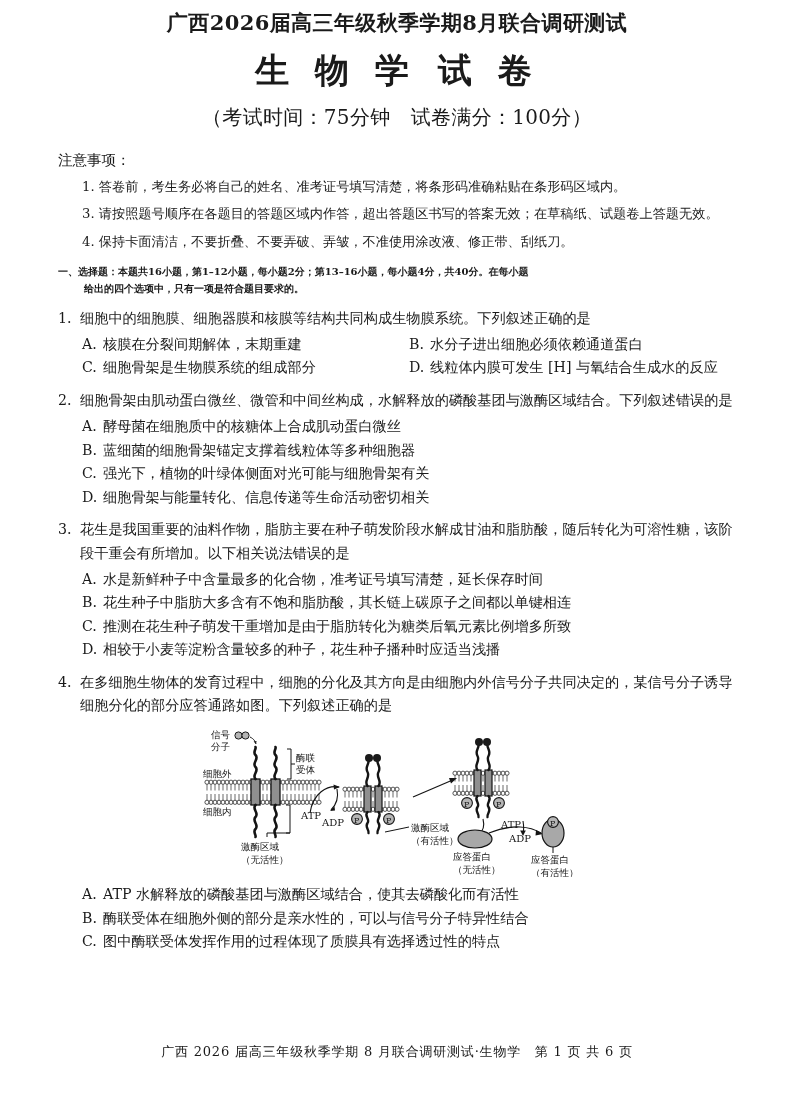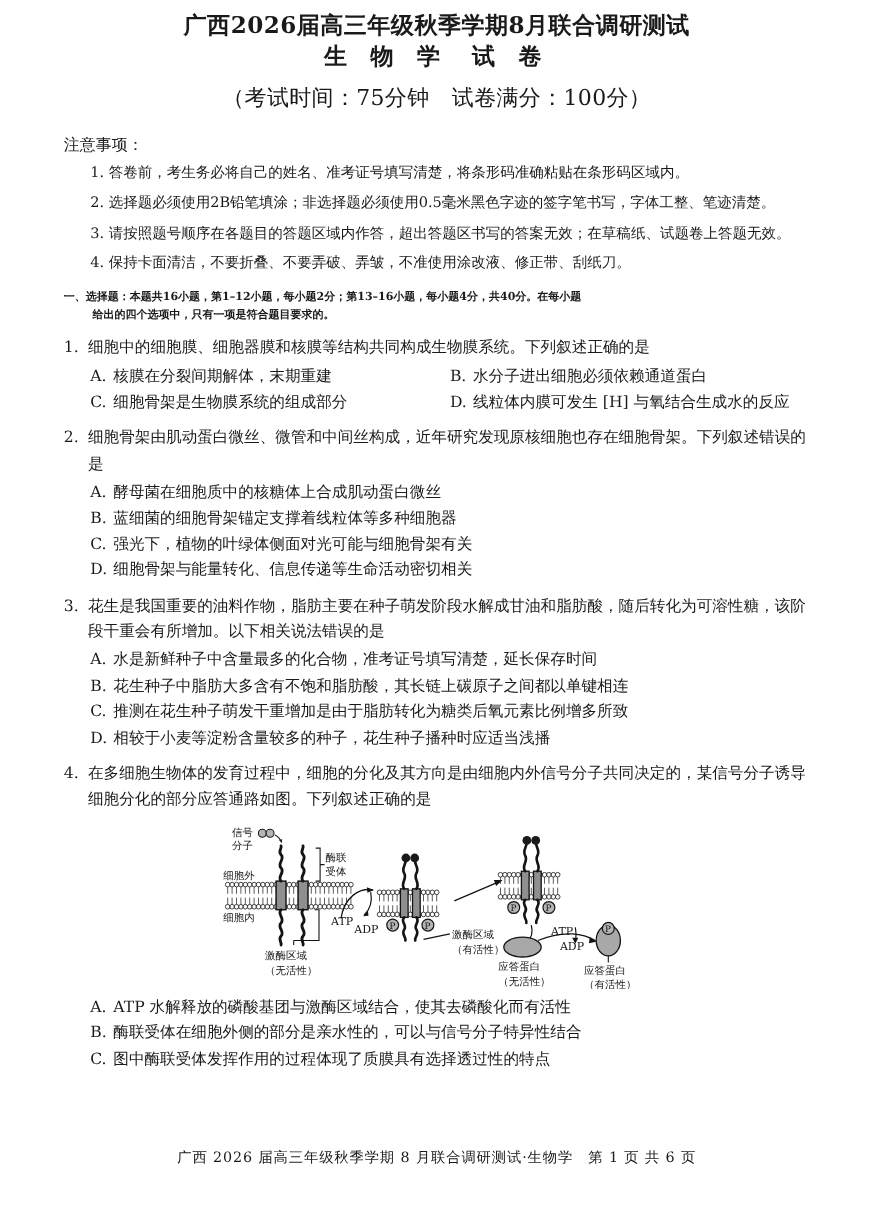--- a/index.html
+++ b/index.html
@@ -44,23 +44,24 @@
   .paper-title {
     text-align: center;
     font-size: 21px;
     font-weight: 700;
     letter-spacing: 0.4px;
     margin-top: 9px;
     font-family: "DejaVu Serif", "Liberation Serif", serif;
   }
   .subject-line {
     text-align: center;
-    font-size: 21px;
+    font-size: 34px;
     font-weight: 700;
     letter-spacing: 7px;
+    margin-top: 11px;
     font-family: "DejaVu Sans", "Liberation Sans", sans-serif;
   }
   .subject-line .gap { display: inline-block; width: 22px; }
   .exam-meta {
     text-align: center;
     font-size: 20px;
     margin-top: 10px;
     letter-spacing: 0.3px;
   }
 
@@ -159,21 +160,20 @@
   <div class="subject-line">
     <span>生 物 学</span><span class="gap"></span><span>试 卷</span>
   </div>
 
   <div class="exam-meta">（考试时间：75分钟　试卷满分：100分）</div>
 
   <div class="body-col">
 
     <div class="notice-title">注意事项：</div>
     <div class="notice-item">1. 答卷前，考生务必将自己的姓名、准考证号填写清楚，将条形码准确粘贴在条形码区域内。</div>
-    <div class="notice-item">2. 选择题必须使用2B铅笔填涂；非选择题必须使用0.5毫米黑色字迹的签字笔书写，字体工整、笔迹清楚。</div>
     <div class="notice-item">3. 请按照题号顺序在各题目的答题区域内作答，超出答题区书写的答案无效；在草稿纸、试题卷上答题无效。</div>
     <div class="notice-item">4. 保持卡面清洁，不要折叠、不要弄破、弄皱，不准使用涂改液、修正带、刮纸刀。</div>
 
     <div class="section-head">
       <span>一、选择题：本题共16小题，第1–12小题，每小题2分；第13–16小题，每小题4分，共40分。在每小题</span>
       <span class="cont">给出的四个选项中，只有一项是符合题目要求的。</span>
     </div>
 
     <div class="question">
       <div class="q-stem">
@@ -200,21 +200,21 @@
             <span class="opt-letter">D.</span>
             <span class="opt-body">线粒体内膜可发生 [H] 与氧结合生成水的反应</span>
           </span>
         </div>
       </div>
     </div>
 
     <div class="question">
       <div class="q-stem">
         <span class="q-num">2.</span>
-        <span class="q-text">细胞骨架由肌动蛋白微丝、微管和中间丝构成，近年研究发现原核细胞也存在细胞骨架。下列叙述错误的是</span>
+        <span class="q-text">细胞骨架由肌动蛋白微丝、微管和中间丝构成，水解释放的磷酸基团与激酶区域结合。下列叙述错误的是</span>
       </div>
       <div class="opts">
         <div class="opt-row">
           <span class="opt">
             <span class="opt-letter">A.</span>
             <span class="opt-body">酵母菌在细胞质中的核糖体上合成肌动蛋白微丝</span>
           </span>
         </div>
         <div class="opt-row">
           <span class="opt">

